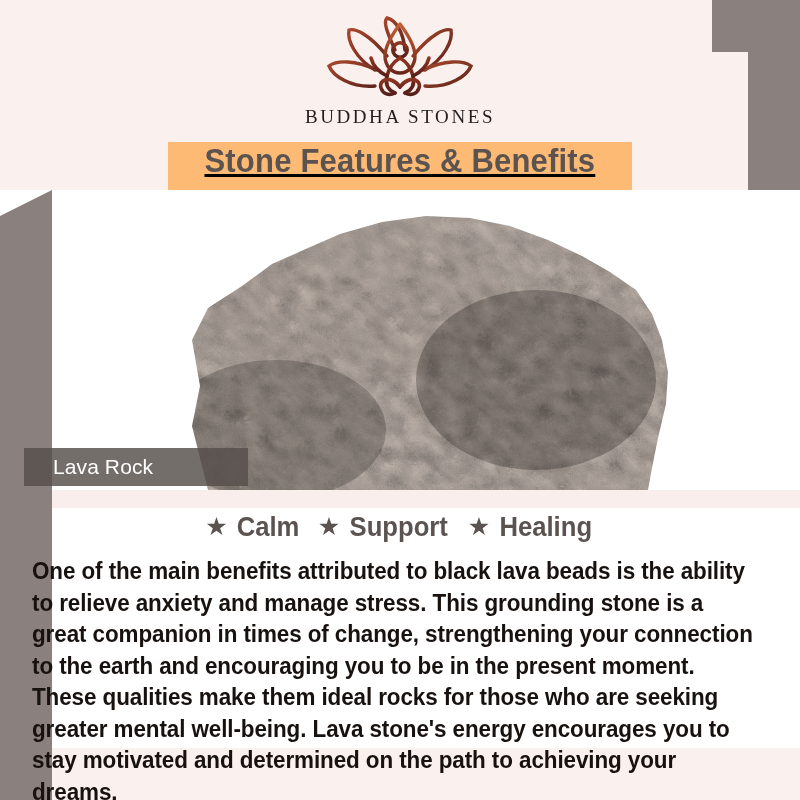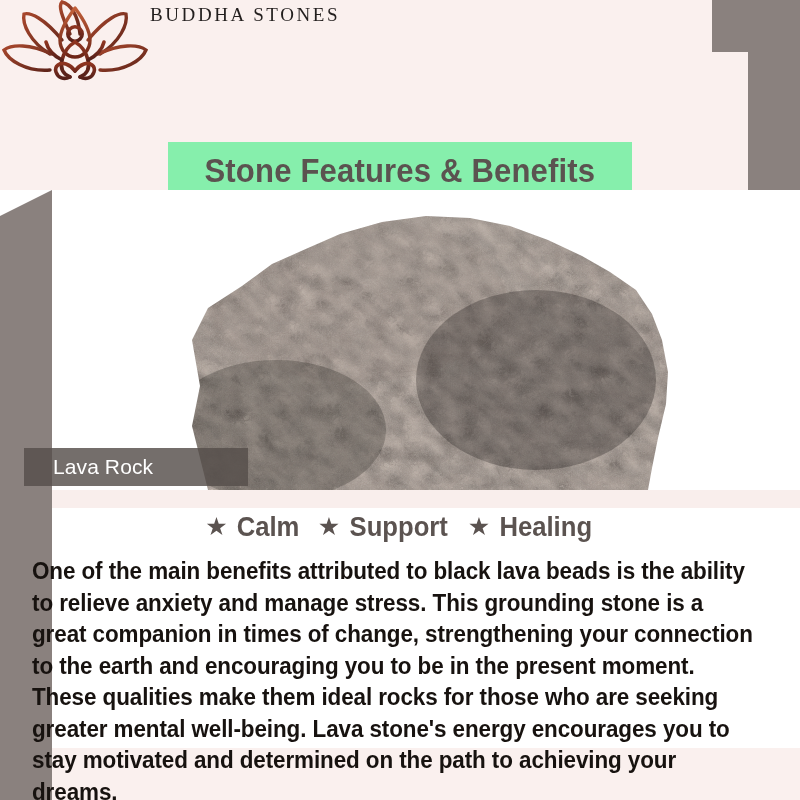--- a/index.html
+++ b/index.html
@@ -70,22 +70,24 @@
   }
 
   
   .header {
     position: absolute;
     left: 0; top: 0;
     width: 800px;
     height: 145px;
     z-index: 5;
     display: flex;
-    flex-direction: row;
+    flex-direction: column;
+    align-items: center;
     justify-content: flex-start;
+    padding-top: 16px;
     box-sizing: border-box;
   }
   .logo-mark {
     width: 150px;
     height: 86px;
     display: block;
   }
   .brand-name {
     margin-top: 4px;
     font-family: "Liberation Serif", serif;
@@ -93,25 +95,26 @@
     letter-spacing: 2.6px;
     color: #231f1e;
     font-weight: 400;
   }
 
   
   .title-banner {
     position: absolute;
     left: 168px; top: 142px;
     width: 464px; height: 48px;
-    background: #86efac;
+    background: #fdba74;
     z-index: 6;
     display: flex;
-    align-items: flex-end;
+    align-items: flex-start;
     justify-content: center;
+    text-decoration: underline;
   }
   .title-text {
     font-family: "Liberation Sans Narrow", "Liberation Sans", sans-serif;
     font-size: 33px;
     font-weight: bold;
     color: #5b5350;
     letter-spacing: 0.2px;
     transform: scaleX(0.94);
     white-space: nowrap;
   }

